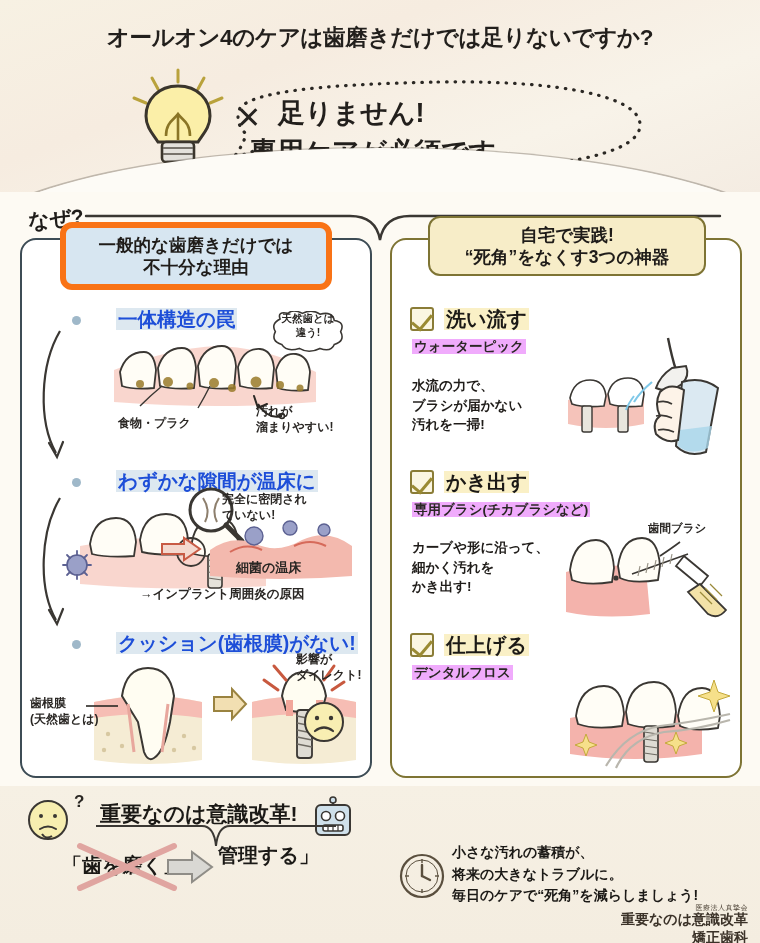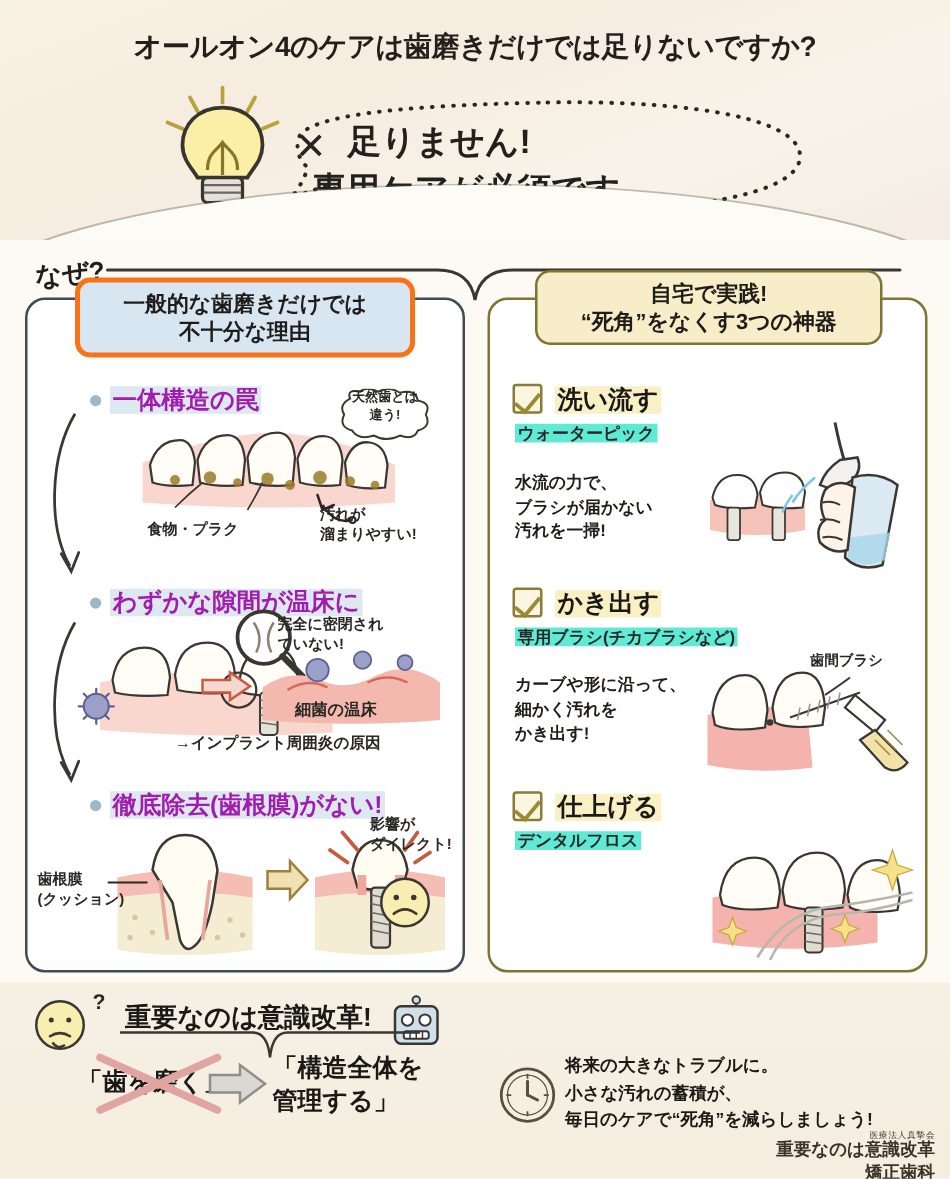--- a/index.html
+++ b/index.html
@@ -54,27 +54,27 @@
     position:absolute; border-radius:16px; background:#ffffff;
   }
   .panel-left  { left:20px; top:238px; width:352px; height:540px; border:2.2px solid #3d4c55; }
   .panel-right { left:390px; top:238px; width:352px; height:540px; border:2.2px solid #7e7434; }
 
   .panel-head {
     position:absolute; border-radius:12px; text-align:center;
     font-weight:bold; color:#1f1c19; line-height:1.26; padding:6px 10px;
   }
   .head-left  { left:60px; top:222px; width:272px; font-size:17.5px;
-                background:#d7e6f1; border:4px solid #f97316; }
+                background:#d7e6f1; border:6px solid #f97316; }
   .head-right { left:428px; top:216px; width:278px; font-size:17.5px;
                 background:#f7edc8; border:2px solid #7e7434; }
 
   
   .l-item-title {
-    position:absolute; font-size:19.5px; font-weight:bold; color:#a21caf;
+    position:absolute; font-size:19.5px; font-weight:bold; color:#1d4ed8;margin-left:28px;
   }
   .l-item-title .hl { background:#dde8f0; padding:0 2px; }
   .bullet {
     position:absolute; width:9px; height:9px; border-radius:50%; background:#9fb8c9;
   }
   .flowarrow { position:absolute; left:34px; width:38px; }
 
   .cap { position:absolute; font-size:12px; font-weight:bold; color:#2a2724; line-height:1.3; }
 
   .thought {
@@ -89,21 +89,21 @@
     background:#fbf6e2;
   }
   .check:after{
     content:""; position:absolute; left:4px; top:1px; width:9px; height:17px;
     border-right:3px solid #9a8a33; border-bottom:3px solid #9a8a33;
     transform: rotate(40deg);
   }
   .r-title { position:absolute; font-size:20px; font-weight:bold; color:#1b1916; }
   .r-title .hl { background:#faf0c6; padding:0 2px; }
   .r-sub { position:absolute; font-size:13.5px; font-weight:bold; color:#2a2724; }
-  .r-sub .hl { background:#5eead4; padding:0 2px; }
+  .r-sub .hl { background:#f0abfc; padding:0 2px; }
   .r-body { position:absolute; font-size:13.5px; font-weight:bold; color:#1f1c19; line-height:1.45; }
   .r-note { position:absolute; font-size:11.5px; font-weight:bold; color:#2a2724; }
 
   
   .footer {
     position:absolute; left:0; top:786px; width:760px; height:157px;
     background: linear-gradient(180deg,#f6f0e4 0%, #f4ede0 100%);
   }
   .f-head {
     position:absolute; left:100px; top:800px; font-size:21px; font-weight:bold; color:#1b1916;
@@ -289,42 +289,42 @@
         <line x1="27" y1="17" x2="31" y2="17"></line>
       <line x1="7" y1="7" x2="10" y2="10"></line>
         <line x1="24" y1="24" x2="27" y2="27"></line>
       <line x1="27" y1="7" x2="24" y2="10"></line>
         <line x1="10" y1="24" x2="7" y2="27"></line>
     </g>
   </svg>
 
   <div class="bullet" style="left:72px; top:640px;"></div>
   <div class="l-item-title" style="left:88px; top:630px;">
-    <span class="hl">徹底除去(歯根膜)がない!</span>
+    <span class="hl">クッション(歯根膜)がない!</span>
   </div>
 
   <svg style="position:absolute;left:88px;top:660px;width:120px;height:110px;" viewBox="0 0 120 110">
     <path d="M6 42 Q60 30 114 42 L114 100 Q60 108 6 100 Z" fill="#f5ecd4"></path>
     <g fill="#f6bdb4">
         <path d="M6 42 Q60 30 114 42 L114 58 Q60 50 6 58 Z"></path>
       </g>
     <path d="M34 36 Q38 8 60 8 Q82 8 86 36 L82 62 Q76 92 66 98 Q60 102 56 92 L50 62 Z" fill="#fffdf2" stroke="#3a3733" stroke-width="2"></path>
     <path d="M40 44 L46 92 M80 44 L74 92" fill="none" stroke="#e8a79d" stroke-width="3"></path>
     <g fill="#cbb98c" opacity=".7">
       <circle cx="20" cy="74" r="2.2"></circle>
         <circle cx="34" cy="86" r="2.2"></circle>
         <circle cx="96" cy="76" r="2.2"></circle>
       <circle cx="86" cy="90" r="2.2"></circle>
         <circle cx="106" cy="88" r="2.2"></circle>
         <circle cx="16" cy="90" r="2.2"></circle>
     </g>
   </svg>
   <div class="cap" style="left:30px; top:696px;">
     <div>歯根膜</div>
-    <div>(クッション)</div>
+    <div>(天然歯とは)</div>
   </div>
   <svg style="position:absolute;left:86px;top:700px;width:34px;height:12px;" viewBox="0 0 34 12">
     <line x1="0" y1="6" x2="32" y2="6" stroke="#2b2824" stroke-width="1.6"></line>
   </svg>
 
   <svg style="position:absolute;left:212px;top:686px;width:36px;height:36px;" viewBox="0 0 36 36">
     <path d="M2 11 L20 11 L20 3 L34 18 L20 33 L20 25 L2 25 Z" fill="#f2dfb2" stroke="#9a8340" stroke-width="2"></path>
   </svg>
 
   <svg style="position:absolute;left:248px;top:660px;width:112px;height:110px;" viewBox="0 0 112 110">
@@ -507,39 +507,38 @@
 
   <div class="f-left-a">「歯を磨く」</div>
   <svg style="position:absolute;left:70px;top:838px;width:120px;height:58px;" viewBox="0 0 120 58">
     <line x1="10" y1="8" x2="104" y2="50" stroke="#e0a5a0" stroke-width="6" stroke-linecap="round"></line>
     <line x1="104" y1="8" x2="10" y2="50" stroke="#e0a5a0" stroke-width="6" stroke-linecap="round"></line>
   </svg>
   <svg style="position:absolute;left:166px;top:850px;width:48px;height:34px;" viewBox="0 0 48 34">
     <path d="M2 10 L26 10 L26 2 L46 17 L26 32 L26 24 L2 24 Z" fill="#d9d8d3" stroke="#8f8d87" stroke-width="2"></path>
   </svg>
   <div class="f-left-b">
-    <div>「構造全体を</div>
     <div>管理する」</div>
   </div>
 
   <svg style="position:absolute;left:398px;top:852px;width:48px;height:48px;" viewBox="0 0 48 48">
     <circle cx="24" cy="24" r="21" fill="none" stroke="#5a4f3e" stroke-width="2.2"></circle>
     <circle cx="24" cy="24" r="16" fill="none" stroke="#5a4f3e" stroke-width="1"></circle>
     <g stroke="#5a4f3e" stroke-width="1.4">
       <line x1="24" y1="7" x2="24" y2="11"></line>
         <line x1="24" y1="37" x2="24" y2="41"></line>
       <line x1="7" y1="24" x2="11" y2="24"></line>
         <line x1="37" y1="24" x2="41" y2="24"></line>
     </g>
     <line x1="24" y1="24" x2="24" y2="13" stroke="#5a4f3e" stroke-width="2.4" stroke-linecap="round"></line>
     <line x1="24" y1="24" x2="32" y2="28" stroke="#5a4f3e" stroke-width="2.4" stroke-linecap="round"></line>
   </svg>
   <div class="f-right">
+    <div>小さな汚れの蓄積が、</div>
     <div>将来の大きなトラブルに。</div>
-    <div>小さな汚れの蓄積が、</div>
     <div>毎日のケアで“死角”を減らしましょう!</div>
   </div>
 
   <div class="clinic-sm">医療法人真摯会</div>
   <div class="clinic-lg">
     <span>重要なのは意識改革</span>
     <span>矯正歯科</span>
   </div>
 
 </div>

